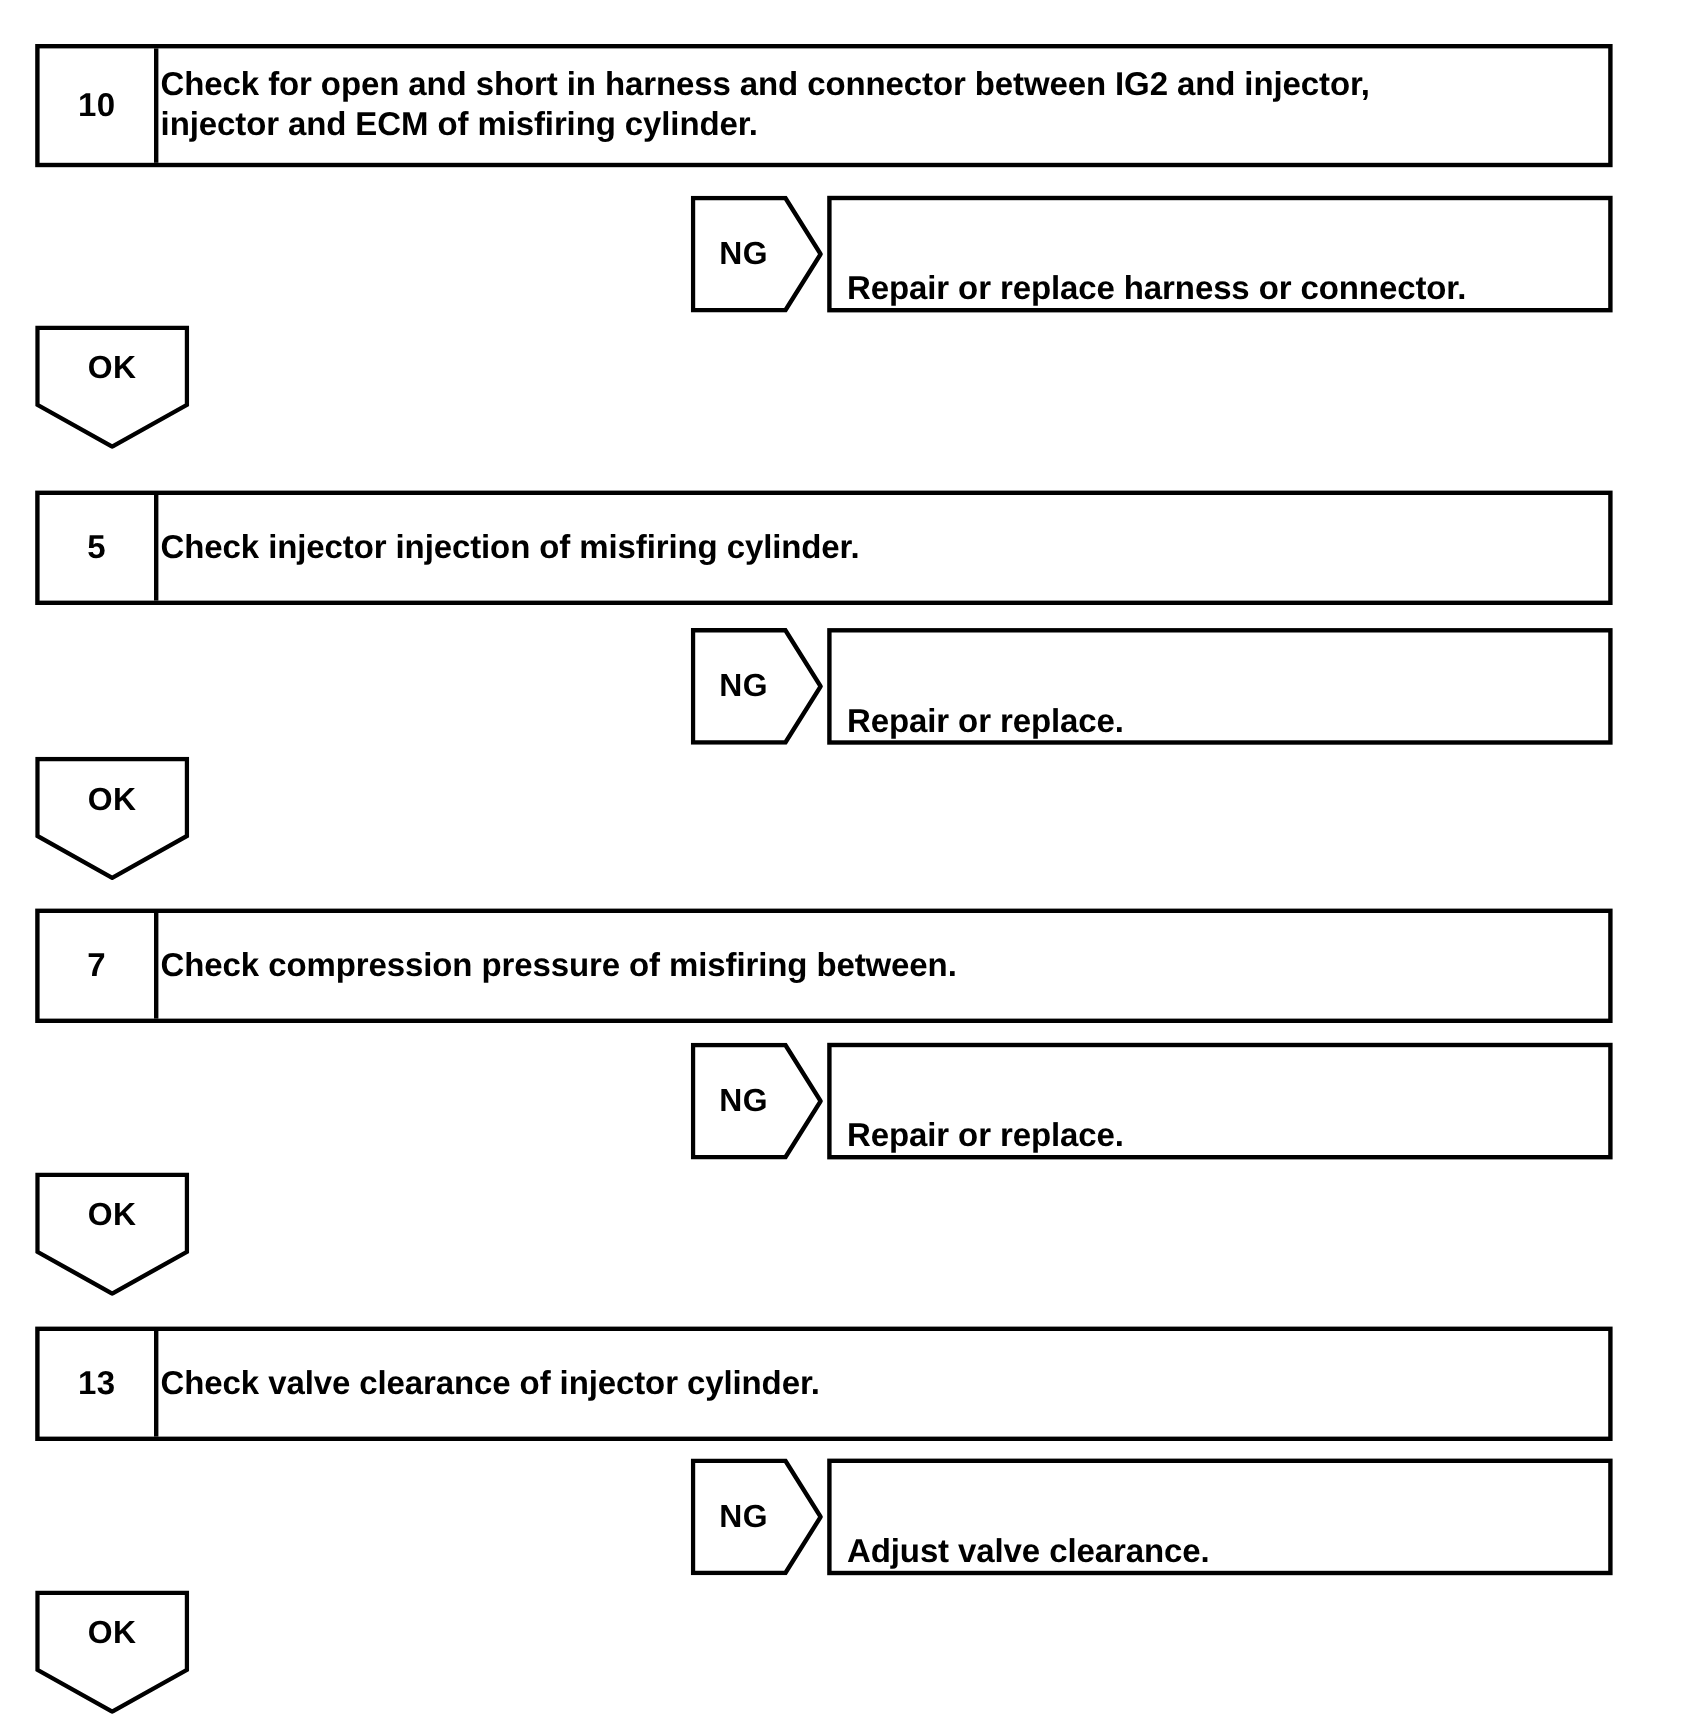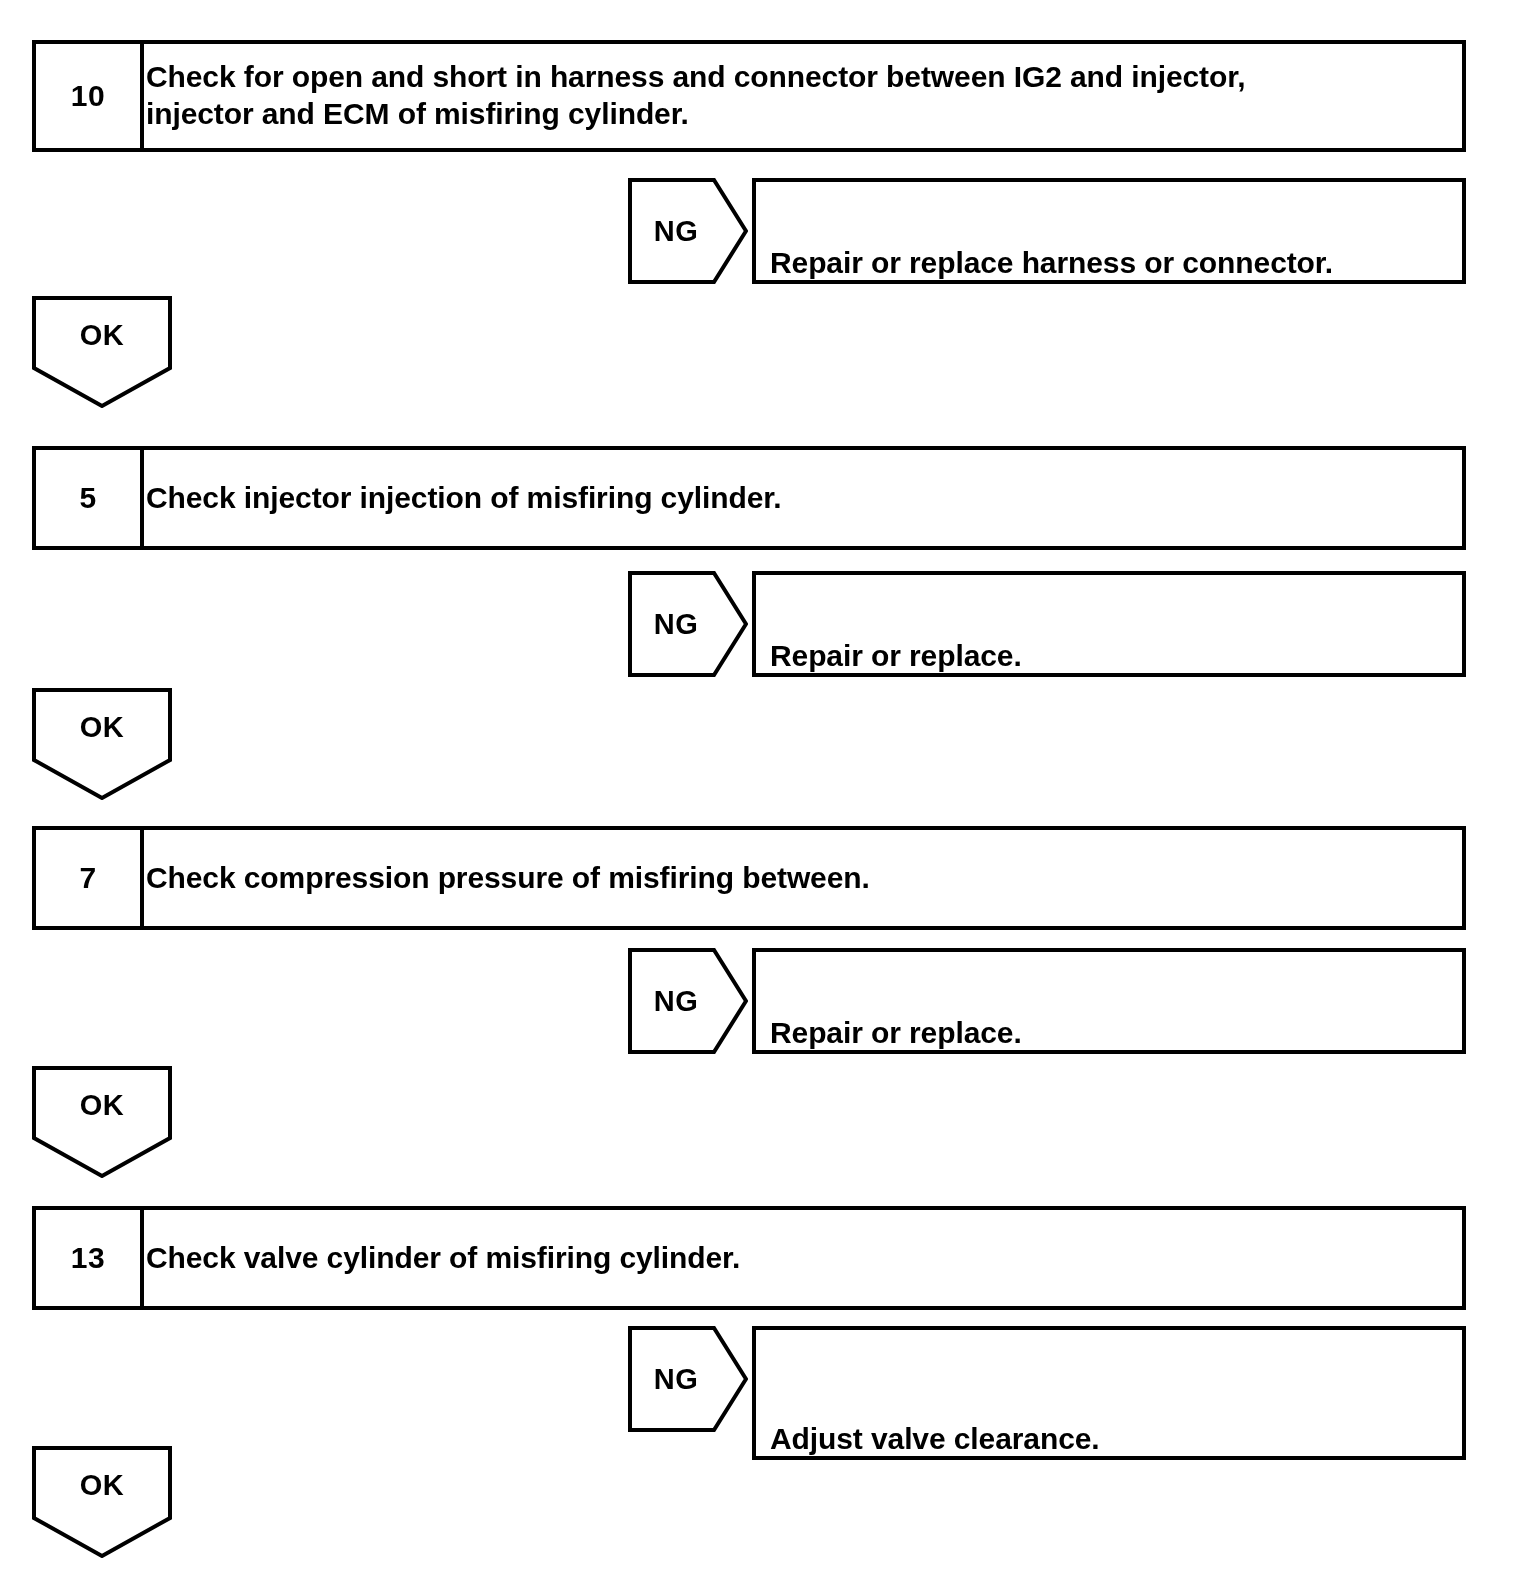--- a/index.html
+++ b/index.html
@@ -195,31 +195,31 @@
 
   <div class="ok-tag" style="left:32px; top:1050px;">
     <svg width="140" height="112" viewBox="0 0 140 112" aria-hidden="true">
       <polygon points="2,2 138,2 138,72 70,110 2,72" fill="#ffffff" stroke="#000000" stroke-width="4"></polygon>
     </svg>
     <div class="ok-label">OK</div>
   </div>
 
   <div class="step-box" style="left:32px; top:1190px; width:1434px; height:104px;">
     <div class="step-num">13</div>
-    <div class="step-text">Check valve cylinder of misfiring cylinder.</div>
+    <div class="step-text">Check valve clearance of injector cylinder.</div>
   </div>
 
   <div class="ng-tag" style="left:628px; top:1310px;">
     <svg width="120" height="106" viewBox="0 0 120 106" aria-hidden="true">
       <polygon points="2,2 86,2 118,53 86,104 2,104" fill="#ffffff" stroke="#000000" stroke-width="4"></polygon>
     </svg>
     <div class="ng-label">NG</div>
   </div>
 
-  <div class="result-box" style="left:752px; top:1310px; width:714px; height:134px;">
+  <div class="result-box" style="left:752px; top:1310px; width:714px; height:106px;">
     <span>Adjust valve clearance.</span>
   </div>
 
   <div class="ok-tag" style="left:32px; top:1430px;">
     <svg width="140" height="112" viewBox="0 0 140 112" aria-hidden="true">
       <polygon points="2,2 138,2 138,72 70,110 2,72" fill="#ffffff" stroke="#000000" stroke-width="4"></polygon>
     </svg>
     <div class="ok-label">OK</div>
   </div>
 

